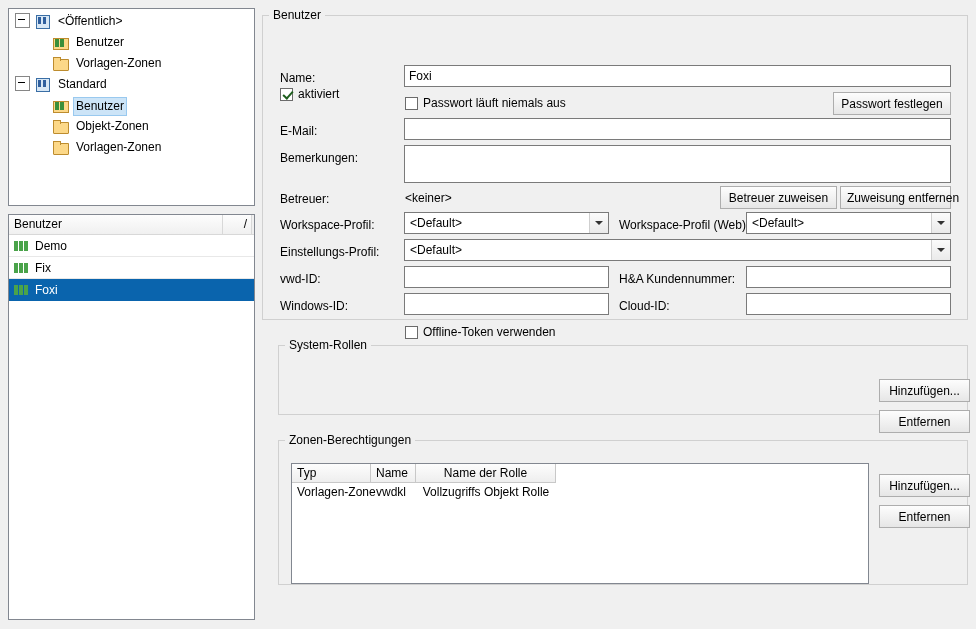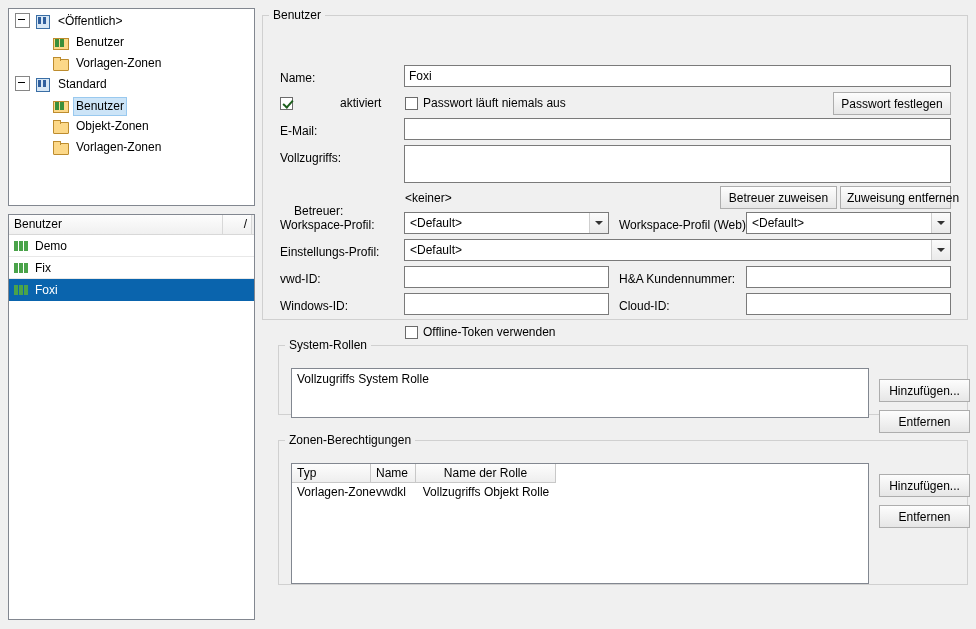--- a/index.html
+++ b/index.html
@@ -443,39 +443,39 @@
   </div>
 
   <div class="right-pane">
 
     <fieldset class="group g-benutzer">
       <legend>Benutzer</legend>
 
       <span class="lbl" style="left:17px; top:48px;">Name:</span>
       <input class="tb" style="left: 141px; top: 43px; width: 547px;" value="Foxi">
 
-      <div class="chk-wrap" style="left:17px; top:74px;gap:42px;">
+      <div class="chk-wrap" style="left:17px; top:65px;">
         <span class="chk checked"></span>
         <span>aktiviert</span>
       </div>
 
       <div class="chk-wrap" style="left:142px; top:74px;">
         <span class="chk"></span>
         <span>Passwort läuft niemals aus</span>
       </div>
 
       <button class="btn" style="left:570px; top:70px; width:118px;">Passwort festlegen</button>
 
       <span class="lbl" style="left:17px; top:101px;">E-Mail:</span>
       <input class="tb" style="left: 141px; top: 96px; width: 547px;" value="">
 
-      <span class="lbl" style="left:17px; top:128px;">Vollzugriffs:</span>
+      <span class="lbl" style="left:17px; top:128px;">Bemerkungen:</span>
       <textarea class="tb" style="left: 141px; top: 123px; width: 547px; height: 38px;" placeholder=""></textarea>
 
-      <span class="lbl" style="left:31px; top:169px;margin-top:12px;">Betreuer:</span>
+      <span class="lbl" style="left:17px; top:169px;">Betreuer:</span>
       <span class="static-val" style="left:142px; top:169px;">&lt;keiner&gt;</span>
 
       <button class="btn" style="left:457px; top:164px; width:117px;">Betreuer zuweisen</button>
       <button class="btn" style="left:577px; top:164px; width:111px;">Zuweisung entfernen</button>
 
       <span class="lbl" style="left:17px; top:195px;">Workspace-Profil:</span>
       <div class="combo" style="left:141px; top:190px; width:205px;">
         <span>&lt;Default&gt;</span>
         <span class="arrow"></span>
       </div>
@@ -506,23 +506,20 @@
 
       <div class="chk-wrap" style="left:142px; top:303px;">
         <span class="chk"></span>
         <span>Offline-Token verwenden</span>
       </div>
     </fieldset>
 
     <fieldset class="group g-systemrollen">
       <legend>System-Rollen</legend>
 
-      <div class="listpanel" style="left:12px; top:16px; width:578px; height:50px;">
-        <div class="item">Vollzugriffs System Rolle</div>
-      </div>
 
       <button class="btn" style="left:600px; top:27px; width:91px;">Hinzufügen...</button>
       <button class="btn" style="left:600px; top:58px; width:91px;">Entfernen</button>
     </fieldset>
 
     <fieldset class="group g-zonen">
       <legend>Zonen-Berechtigungen</legend>
 
       <div class="listpanel" style="left:12px; top:16px; width:578px; height:121px;">
         <div class="grid-header">

